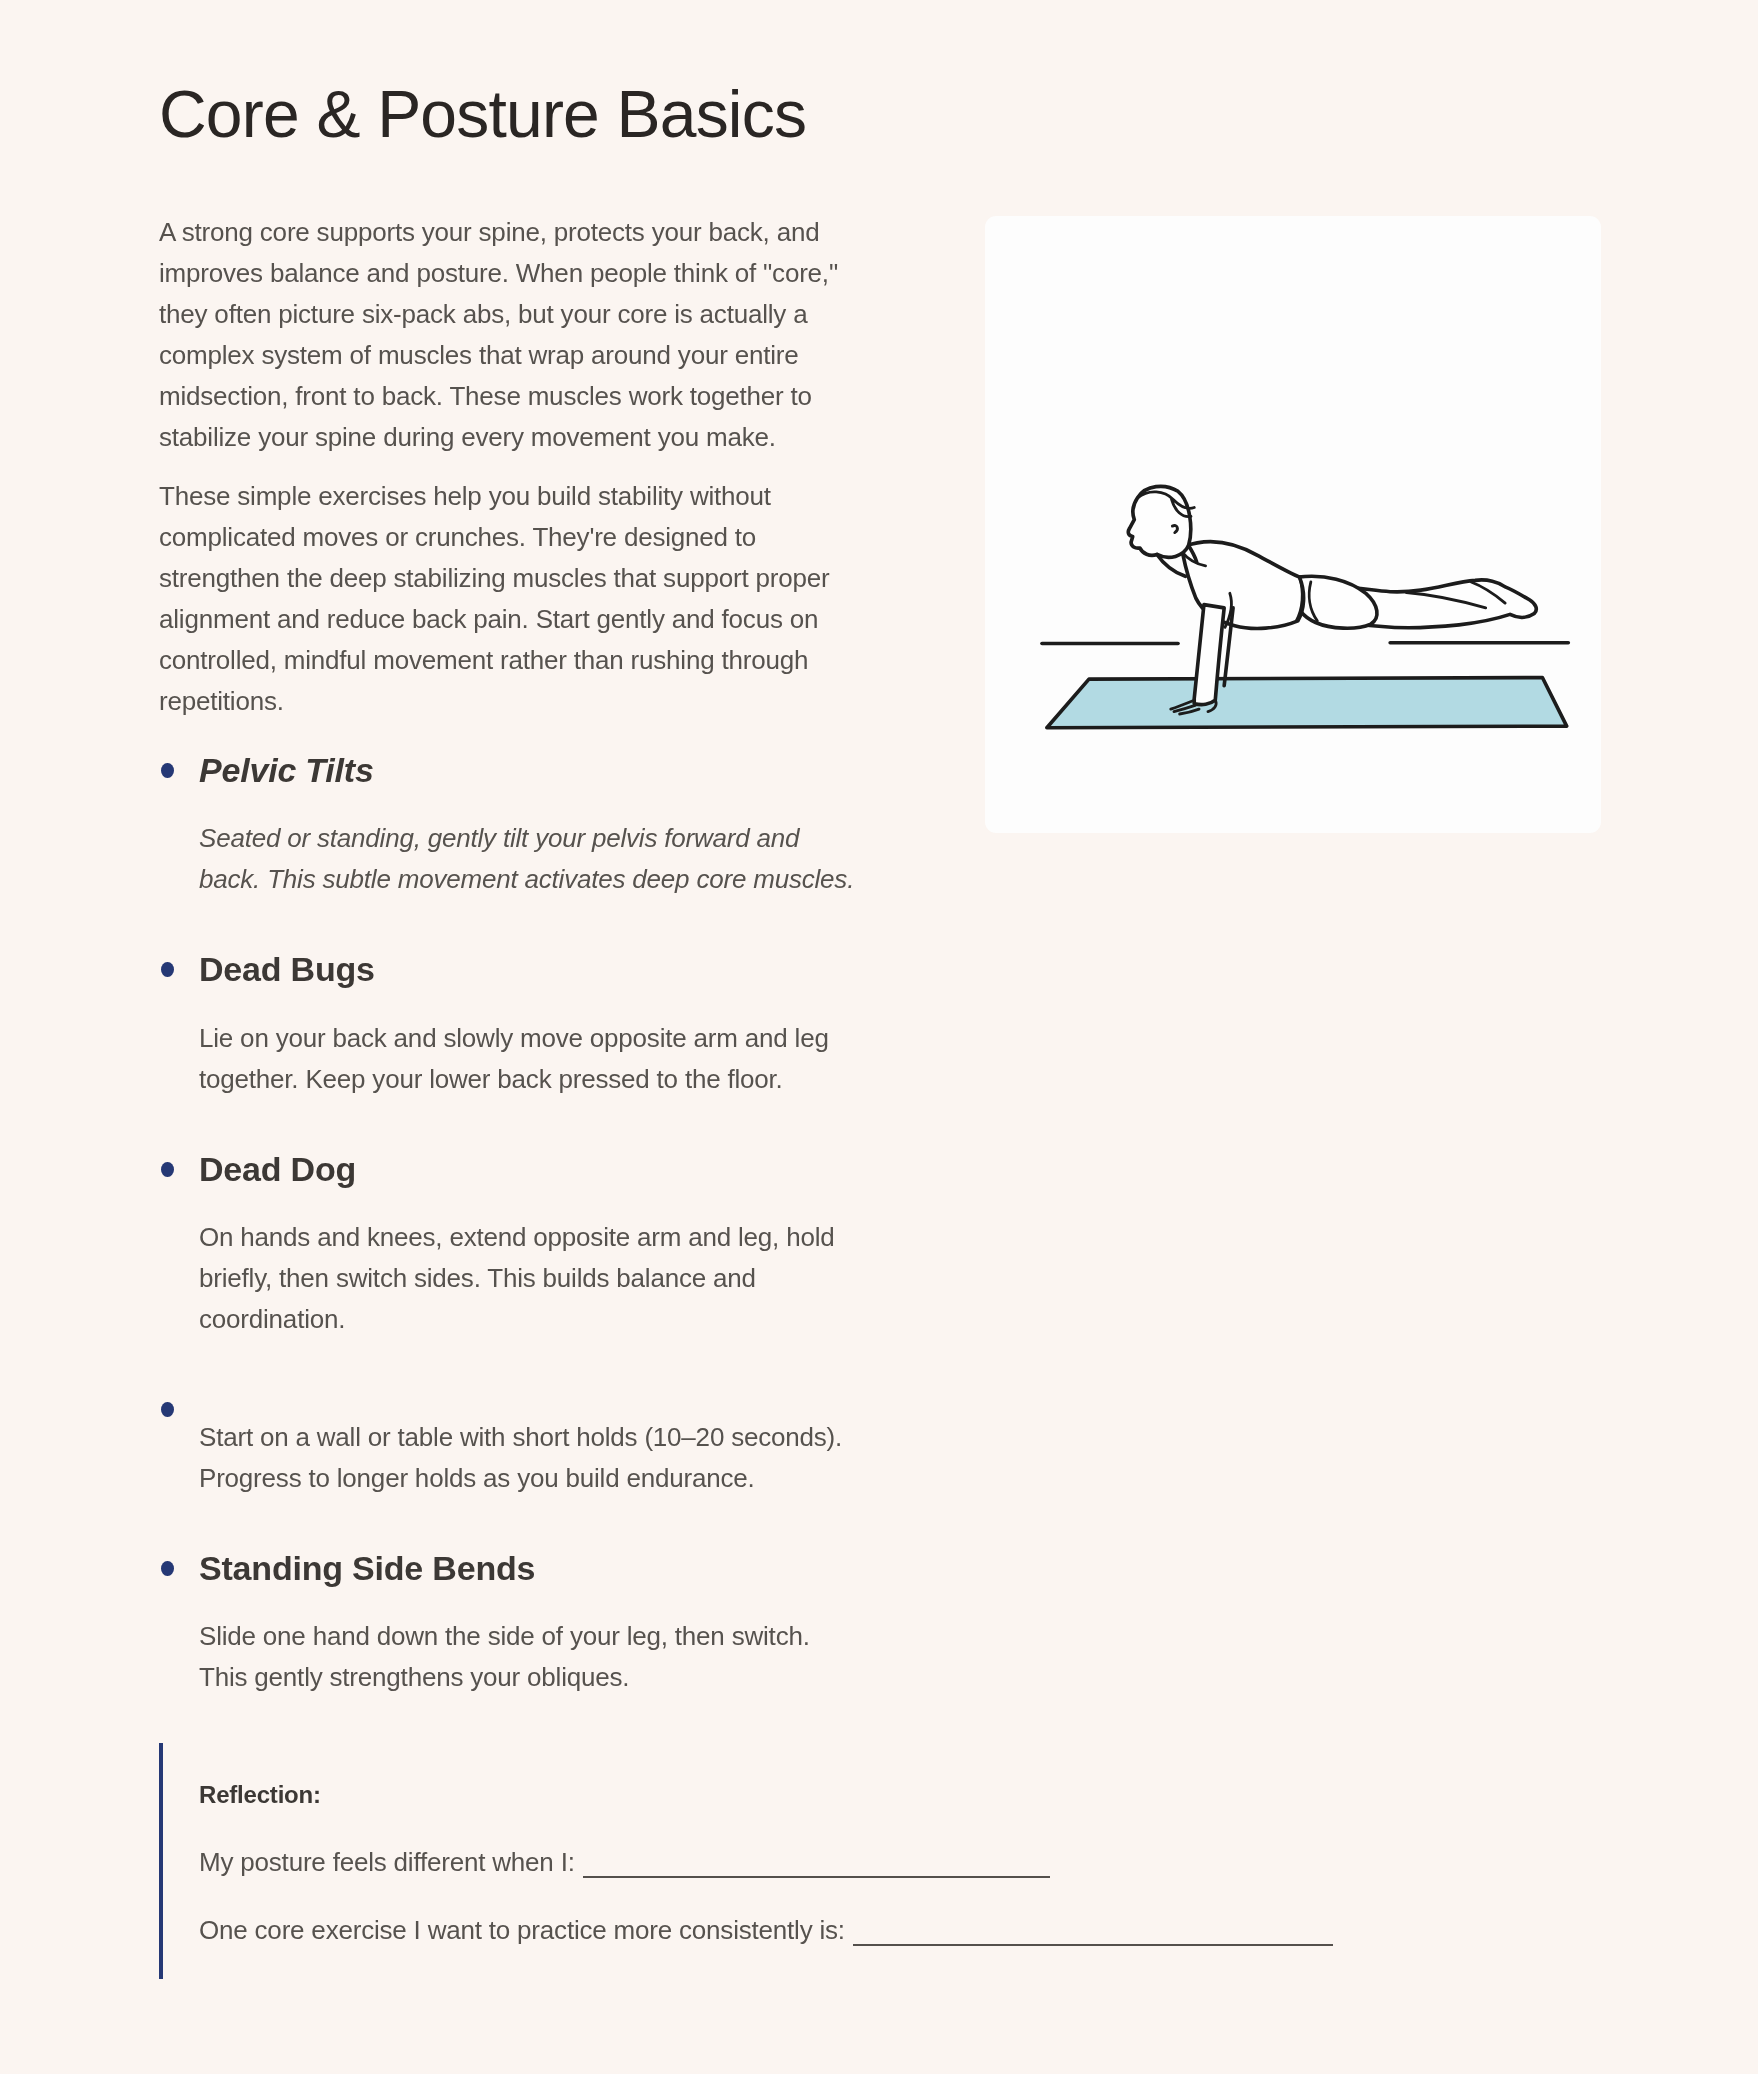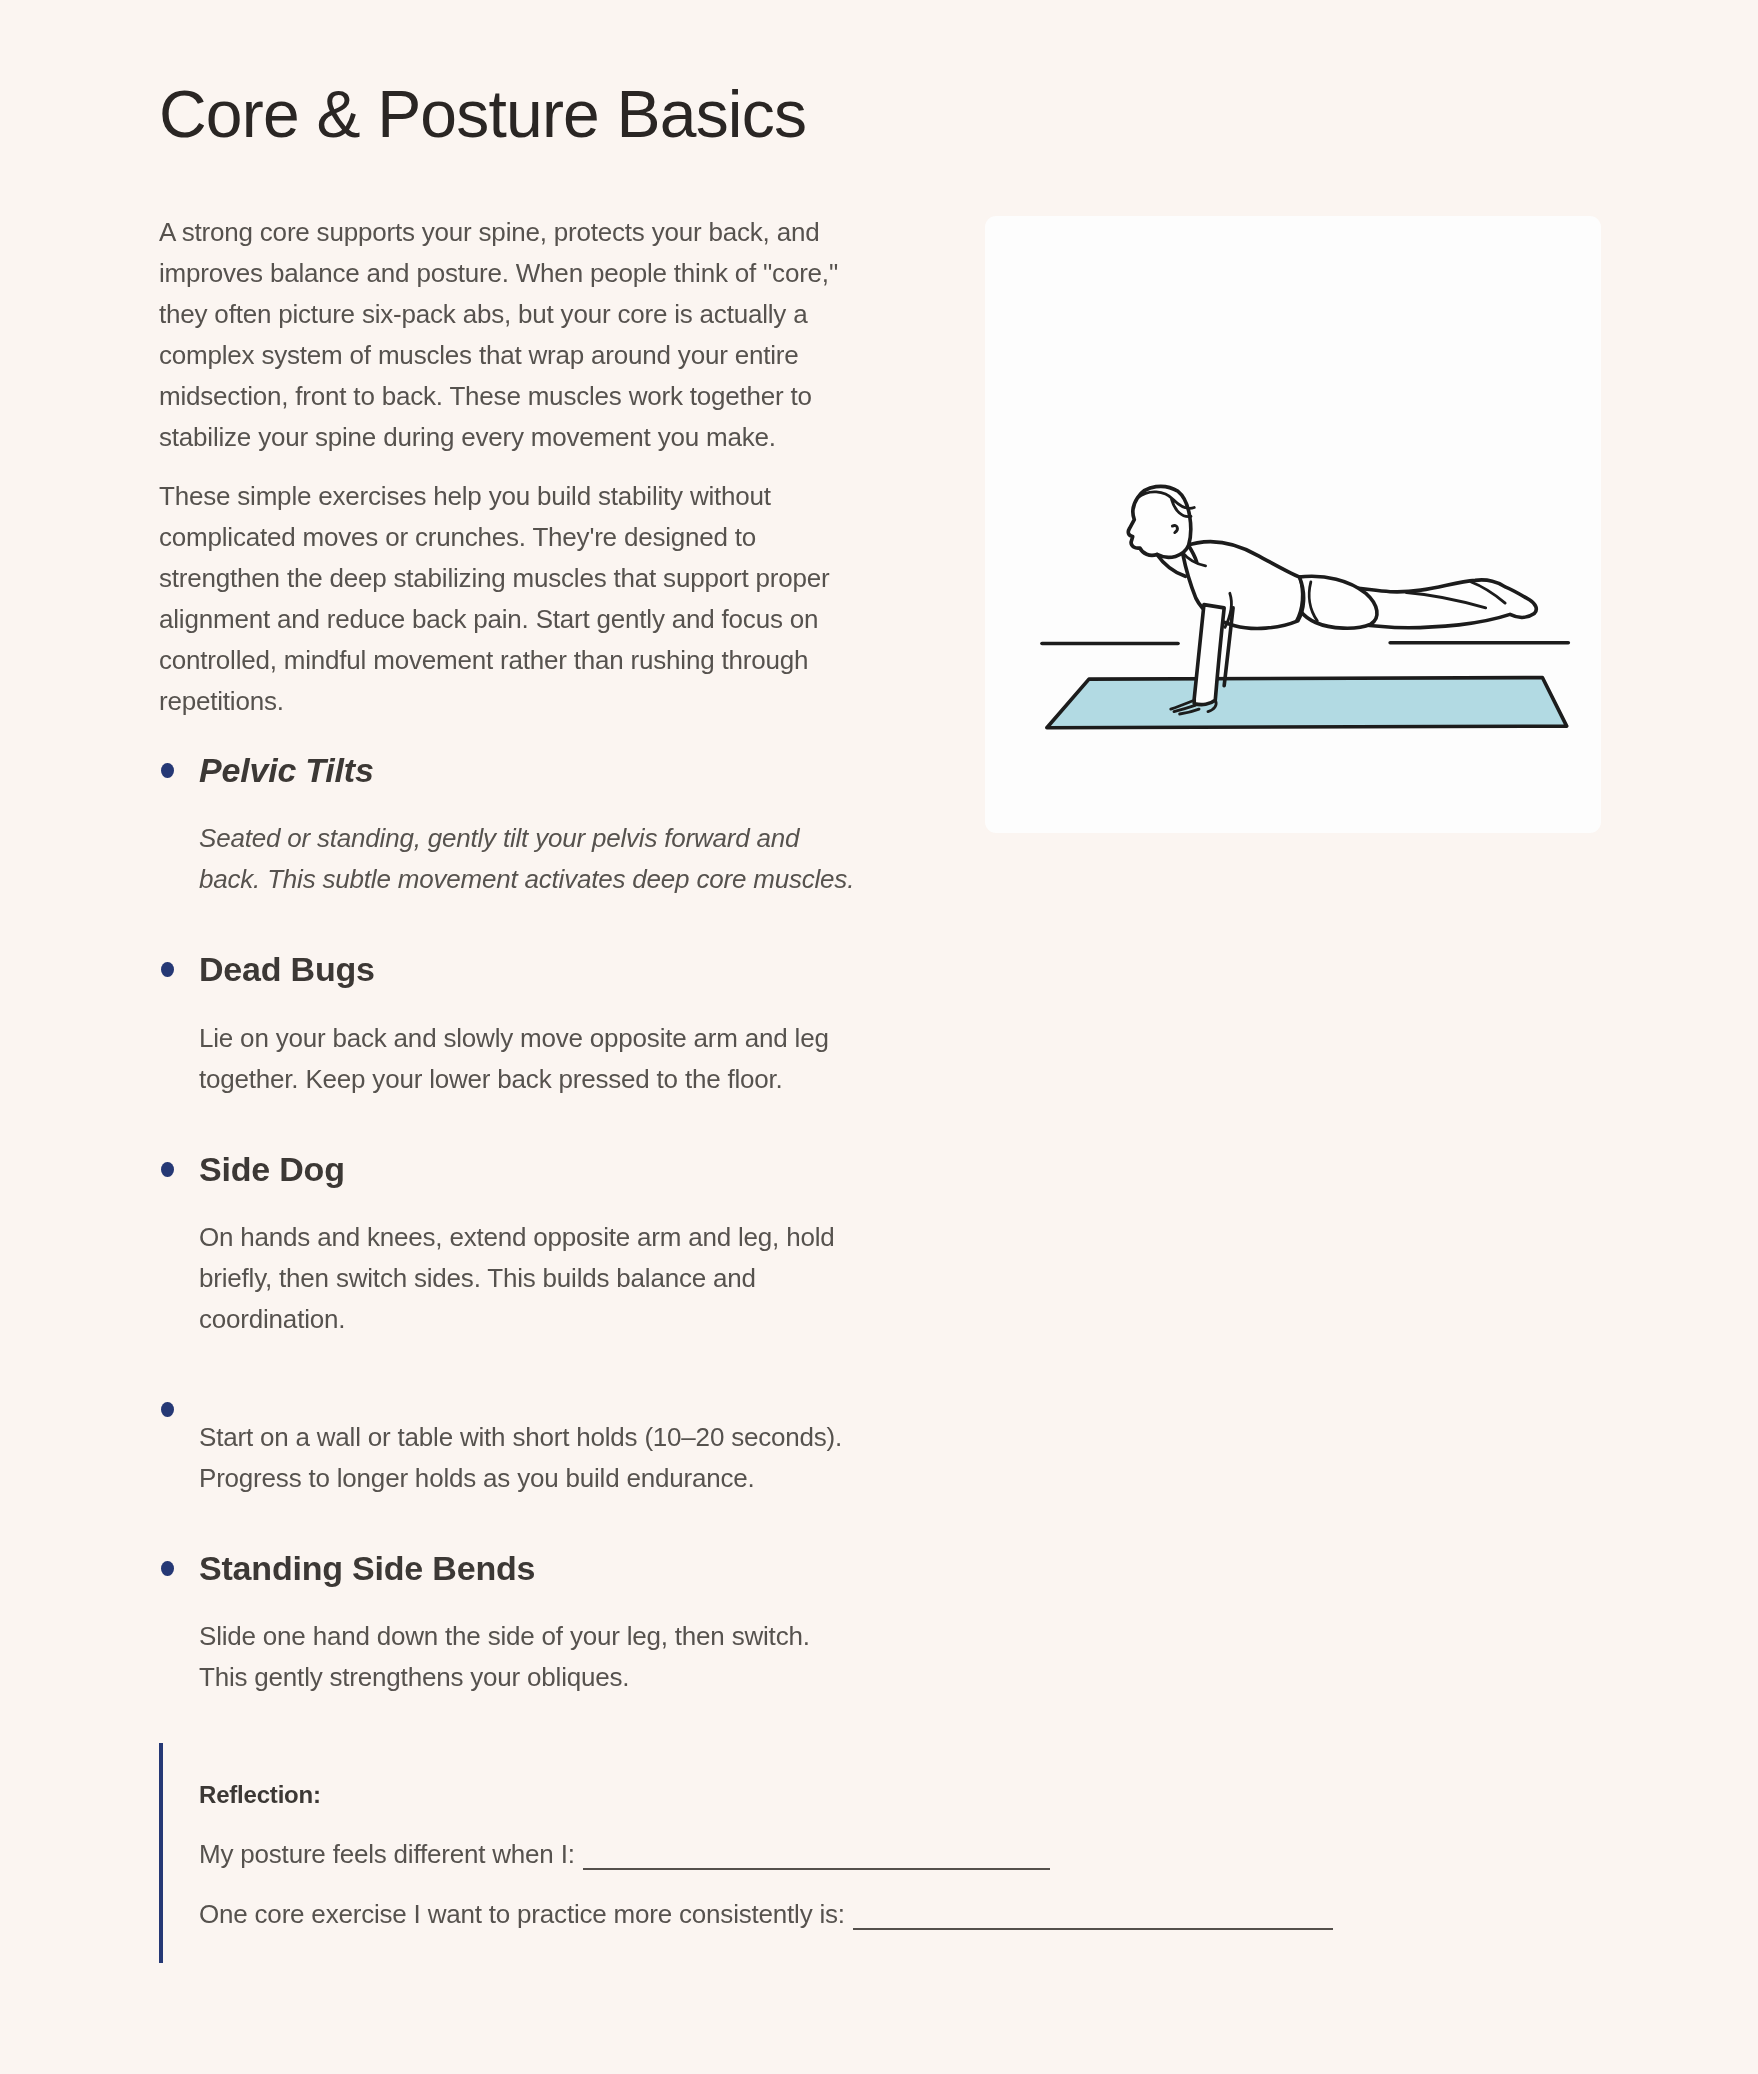--- a/index.html
+++ b/index.html
@@ -55,21 +55,21 @@
 
   .reflection{
     margin-top:45px;width:1264px;
     border-left:4px solid var(--accent-navy);
     padding:31px 0 27.5px 36px;
   }
   h4.reflection-heading{
     margin:0;font-size:24px;line-height:41px;font-weight:700;
     color:var(--heading-color);letter-spacing:-0.2px;
   }
-  p.prompt{margin-top:19px;white-space:nowrap;}
+  p.prompt{margin-top:27px;white-space:nowrap;}
   .blank{
     display:inline-block;height:24px;margin-left:8px;
     border-bottom:2.4px solid var(--blank-line);
     vertical-align:-7.3px;
   }
   .blank-1{width:467px;}
   .blank-2{width:480px;}
 
   .illustration{
     position:absolute;left:985px;top:216px;
@@ -116,21 +116,21 @@
 
       <li class="exercise-item">
         <span class="bullet"></span>
         <h3 class="ex-heading">Dead Bugs</h3>
         <p class="body ex-desc">Lie on your back and slowly move opposite arm and leg
 together. Keep your lower back pressed to the floor.</p>
       </li>
 
       <li class="exercise-item">
         <span class="bullet"></span>
-        <h3 class="ex-heading">Side Dog</h3>
+        <h3 class="ex-heading">Dead Dog</h3>
         <p class="body ex-desc">On hands and knees, extend opposite arm and leg, hold
 briefly, then switch sides. This builds balance and
 coordination.</p>
       </li>
 
       <li class="exercise-item">
         <span class="bullet"></span>
         <p class="body ex-desc">Start on a wall or table with short holds (10–20 seconds).
 Progress to longer holds as you build endurance.</p>
       </li>

